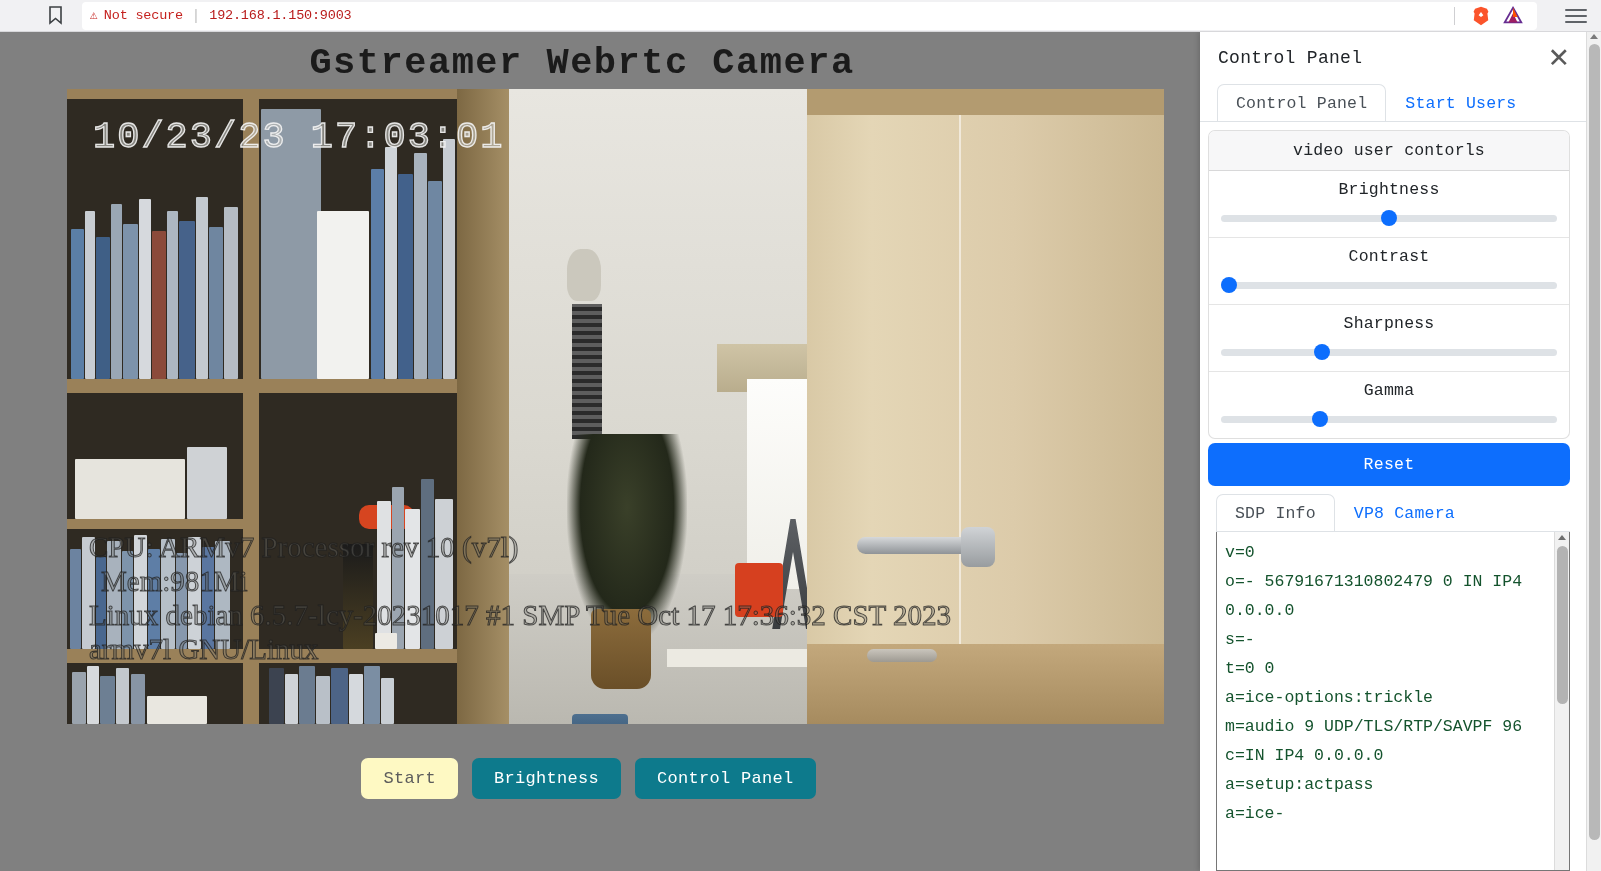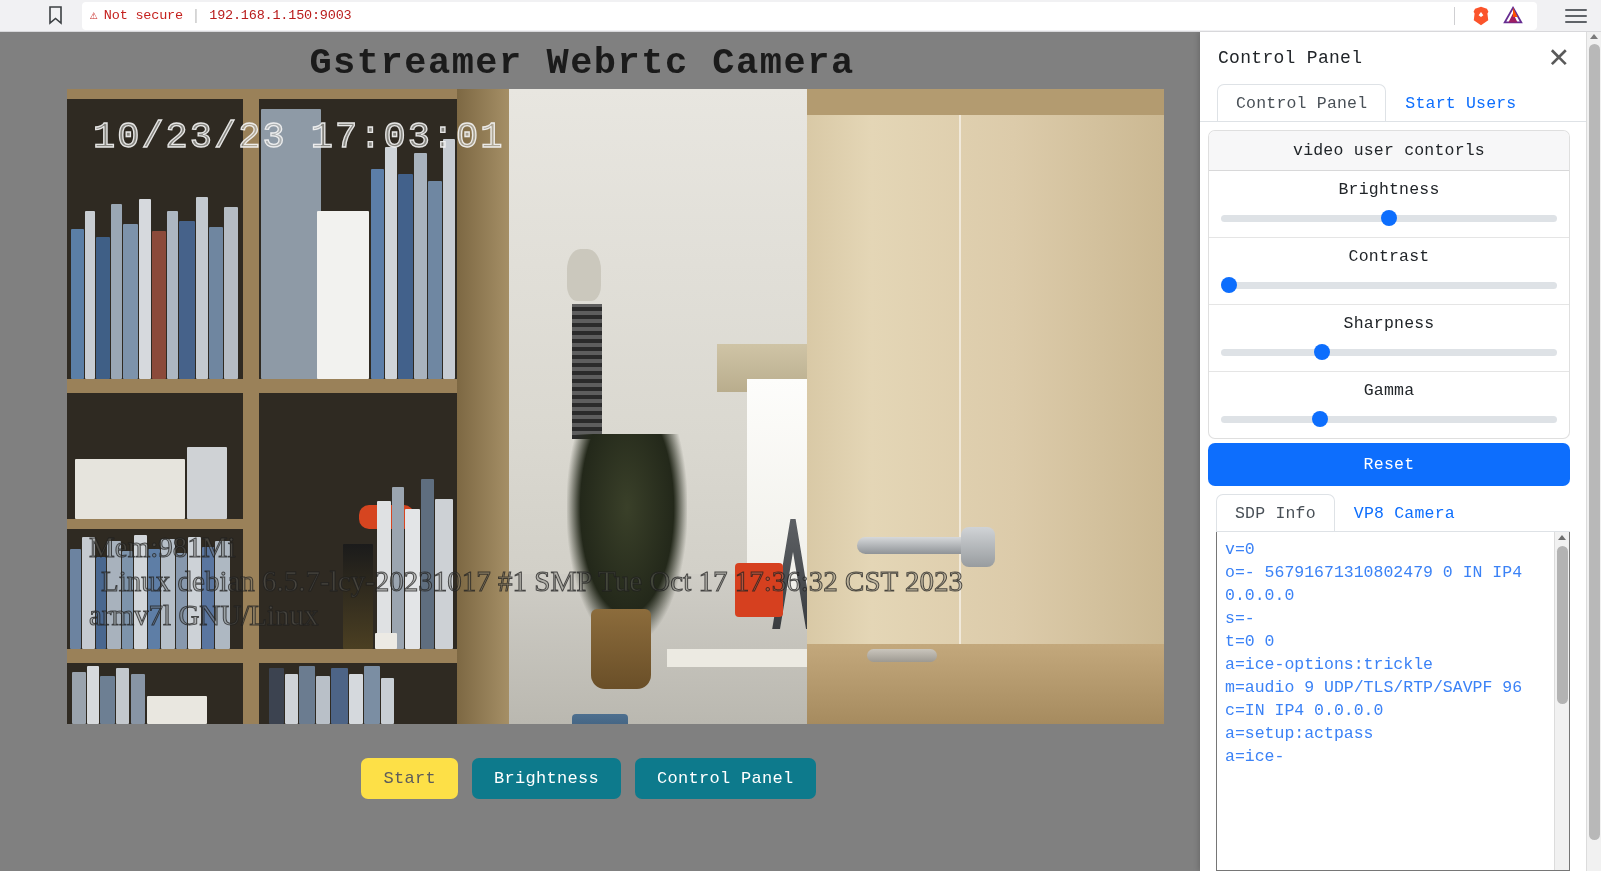--- a/index.html
+++ b/index.html
@@ -165,21 +165,21 @@
   
   #button-row {
     position:absolute; top: 726px; left: 0; width: 1164px;
     display:flex; justify-content:center; align-items:center; gap: 14px;
   }
   .btn {
     font-family:"Liberation Mono","DejaVu Sans Mono",monospace;
     font-size: 17px; border: none; border-radius: 7px;
     padding: 11px 22px; cursor: pointer; letter-spacing: 0.3px;
   }
-  .btn-start    { background: #fde047; color: #5c5c5c; margin-left: 13px; }
+  .btn-start    { background: #fef9c3; color: #5c5c5c; margin-left: 13px; }
   .btn-teal     { background: #0d7a8c; color: #ffffff; }
 
   
   #control-panel {
     position:absolute; top: 0; right: 15px;
     width: 386px; height: 839px;
     background: #ffffff;
     box-shadow: -2px 0 5px rgba(0,0,0,.15);
     z-index: 30;
     display:flex; flex-direction: column;
@@ -250,21 +250,21 @@
   #sdp-tabs { display:flex; padding-left: 16px; margin-top: 8px; flex:none; }
   #sdp-tabs-underline { height:1px; background:#dee2e6; margin: -1px 16px 0; flex:none; }
 
   #sdp-box {
     margin: 0 16px; flex: 1;
     border: 1px solid #767676; border-top: none;
     position: relative; overflow: hidden; background:#fff;
   }
   #sdp-text {
     position:absolute; left:8px; top:6px; right:20px;
-    font-size: 16.5px; line-height: 23px; color:#3b82f6;
+    font-size: 16.5px; line-height: 29px; color:#14532d;
     white-space: pre-wrap; word-break: break-word;
   }
   #sdp-scrollbar {
     position:absolute; top:0; right:0; width:15px; height:100%;
     background:#f1f1f1; border-left:1px solid #dcdcdc;
   }
   #sdp-scrollbar .arrow-up {
     position:absolute; top:3px; left:3px; width:0;height:0;
     border-left:4px solid transparent; border-right:4px solid transparent;
     border-bottom:5px solid #6e6e6e;
@@ -417,20 +417,21 @@
       <div class="door-right"></div>
       <div class="door-top-trim"></div>
       <div class="baseboard"></div>
       <div class="handle"></div>
       <div class="handle-base"></div>
       <div class="handle2"></div>
     </div>
 
     <div class="ov-time">10/23/23 17:03:01</div>
     <div class="ov-sys">
+      <div>CPU: ARMv7 Processor rev 10 (v7l)</div>
       <div>Mem:981Mi</div>
       <div>Linux debian 6.5.7-lcy-20231017 #1 SMP Tue Oct 17 17:36:32 CST 2023</div>
       <div>armv7l GNU/Linux</div>
     </div>
   </div>
 
   <div id="button-row">
     <button class="btn btn-start">Start</button>
     <button class="btn btn-teal">Brightness</button>
     <button class="btn btn-teal">Control Panel</button>

